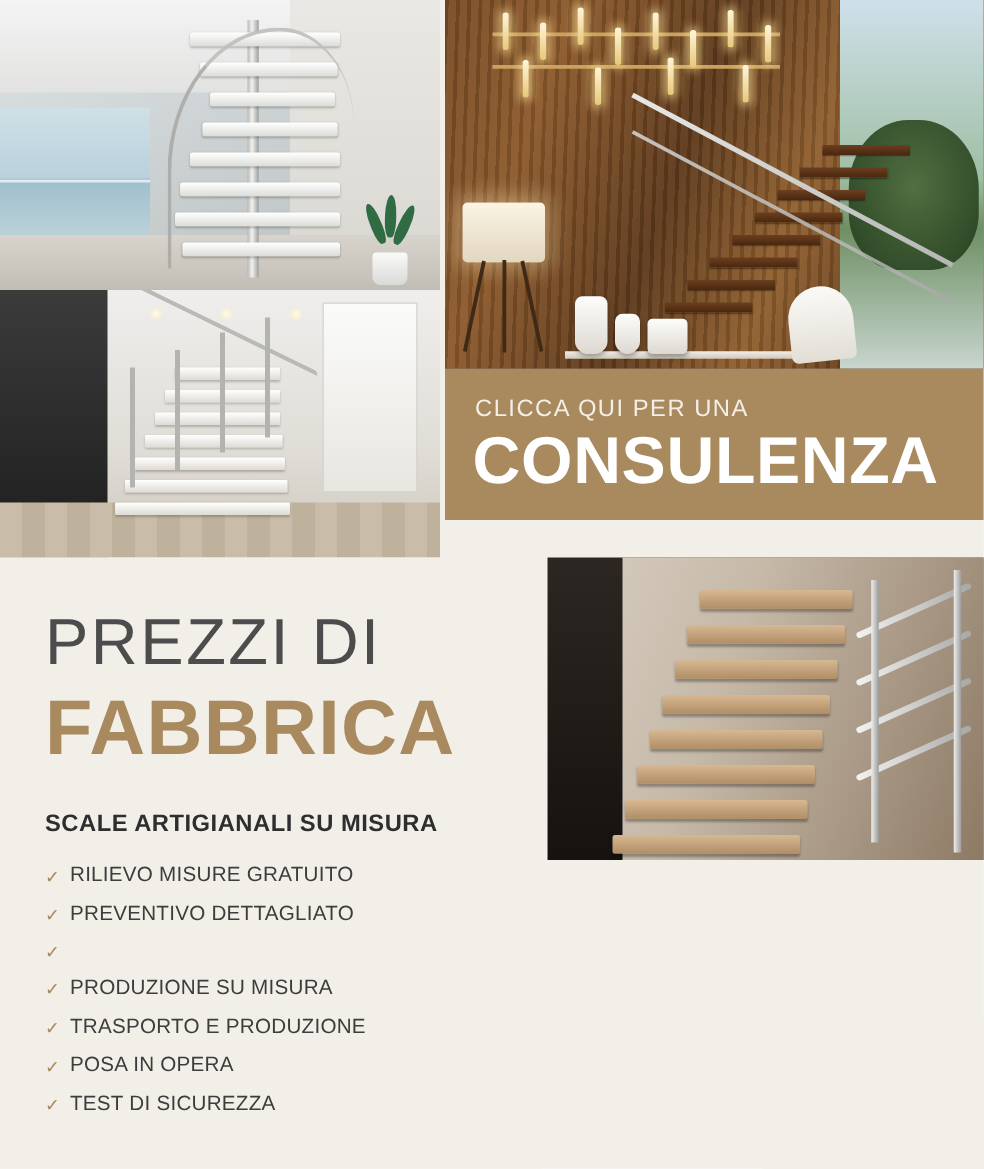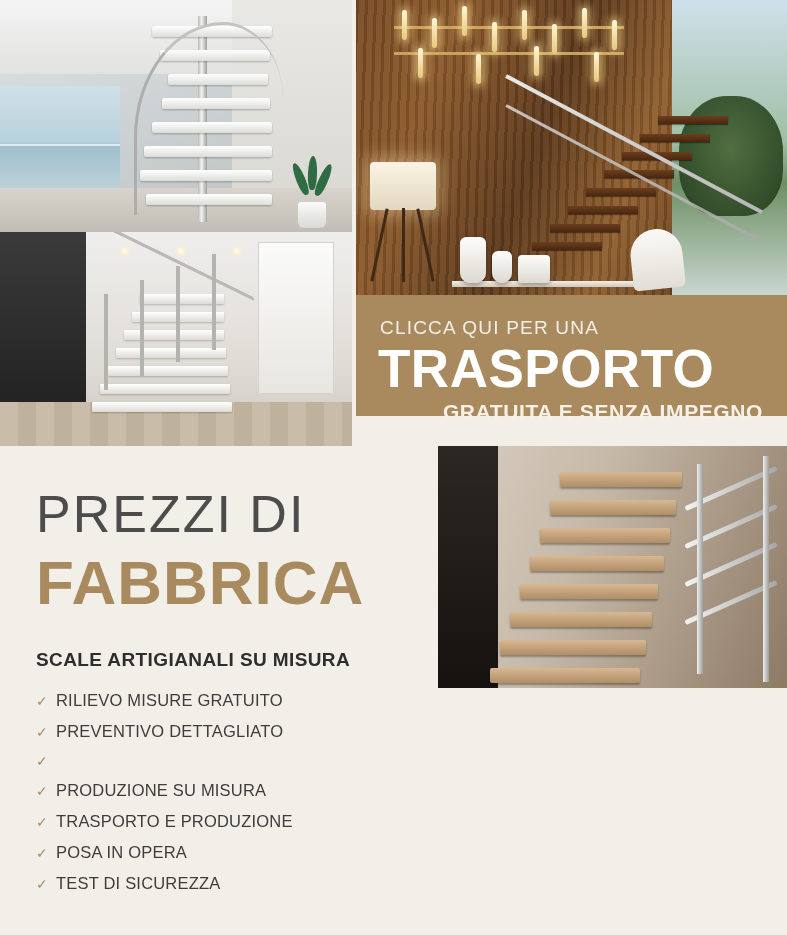--- a/index.html
+++ b/index.html
@@ -476,22 +476,21 @@
 
     <div class="tr-shelf"></div>
     <div class="tr-vase" style="left:104px; width:26px; height:46px;"></div>
     <div class="tr-vase" style="left:136px; width:20px; height:32px;"></div>
     <div class="tr-vase" style="left:162px; width:32px; height:28px; border-radius:4px;"></div>
     <div class="tr-chairw"></div>
   </div>
 
   <div class="cta">
     <div class="cta-top">CLICCA QUI PER UNA</div>
-    <div class="cta-main">TRASPORTO</div>
-    <div class="cta-sub">GRATUITA E SENZA IMPEGNO</div>
+    <div class="cta-main">CONSULENZA</div>
   </div>
 
   <div class="bottom-left">
     <div class="prezzi">PREZZI DI</div>
     <div class="fabbrica">FABBRICA</div>
     <div class="subtitle">SCALE ARTIGIANALI SU MISURA</div>
 
     <ul class="feature-list">
       <li>
         <span class="check">✓</span>

